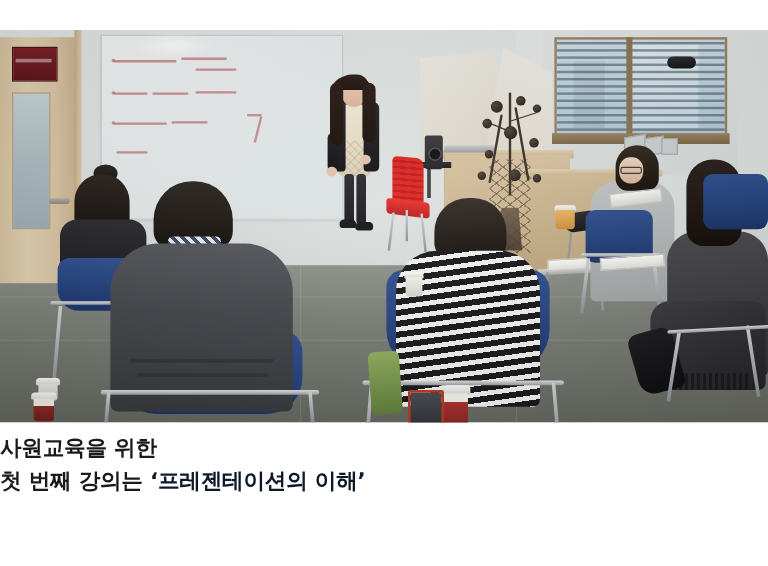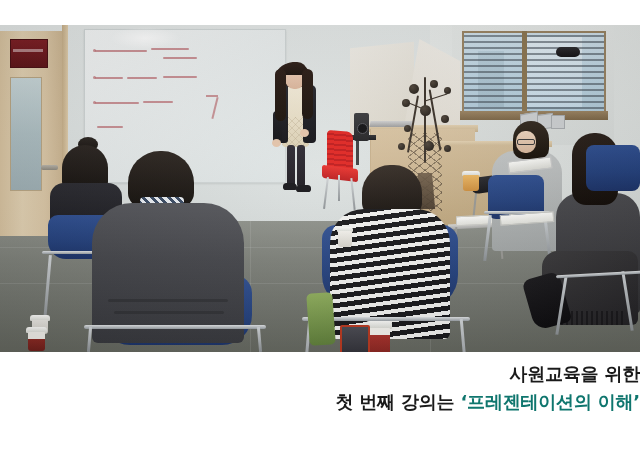--- a/index.html
+++ b/index.html
@@ -244,29 +244,29 @@
     background:linear-gradient(180deg,#2c2b2f,#131215);}
 
   
   .soft{left:0;top:0;width:640px;height:327px;
     background:radial-gradient(ellipse at 50% 45%,rgba(255,255,255,.06),rgba(0,0,0,.10) 95%);
     pointer-events:none;}
 
   
   .caption{
     position:absolute;left:0;top:360px;width:640px;
-    text-align:right;color:#1a1a1a;
+    text-align:left;color:#1a1a1a;
     font-weight:bold;
     line-height:1.42;
   }
   .cap-line{font-size:18px;letter-spacing:-0.2px;margin:0;padding:1px 0;}
   .cap-line.l1{font-size:18px;}
   .cap-line.l2{font-size:18px;}
   .cap-line.l3{font-size:18px;}
-  .red{color:#0f766e;}
+  .red{color:#0f172a;}
 </style>
 </head>
 <body>
 
 <div class="page">
 
   <div class="photo">
 
     <div class="ph wall-main"></div>
     <div class="ph wall-right"></div>

